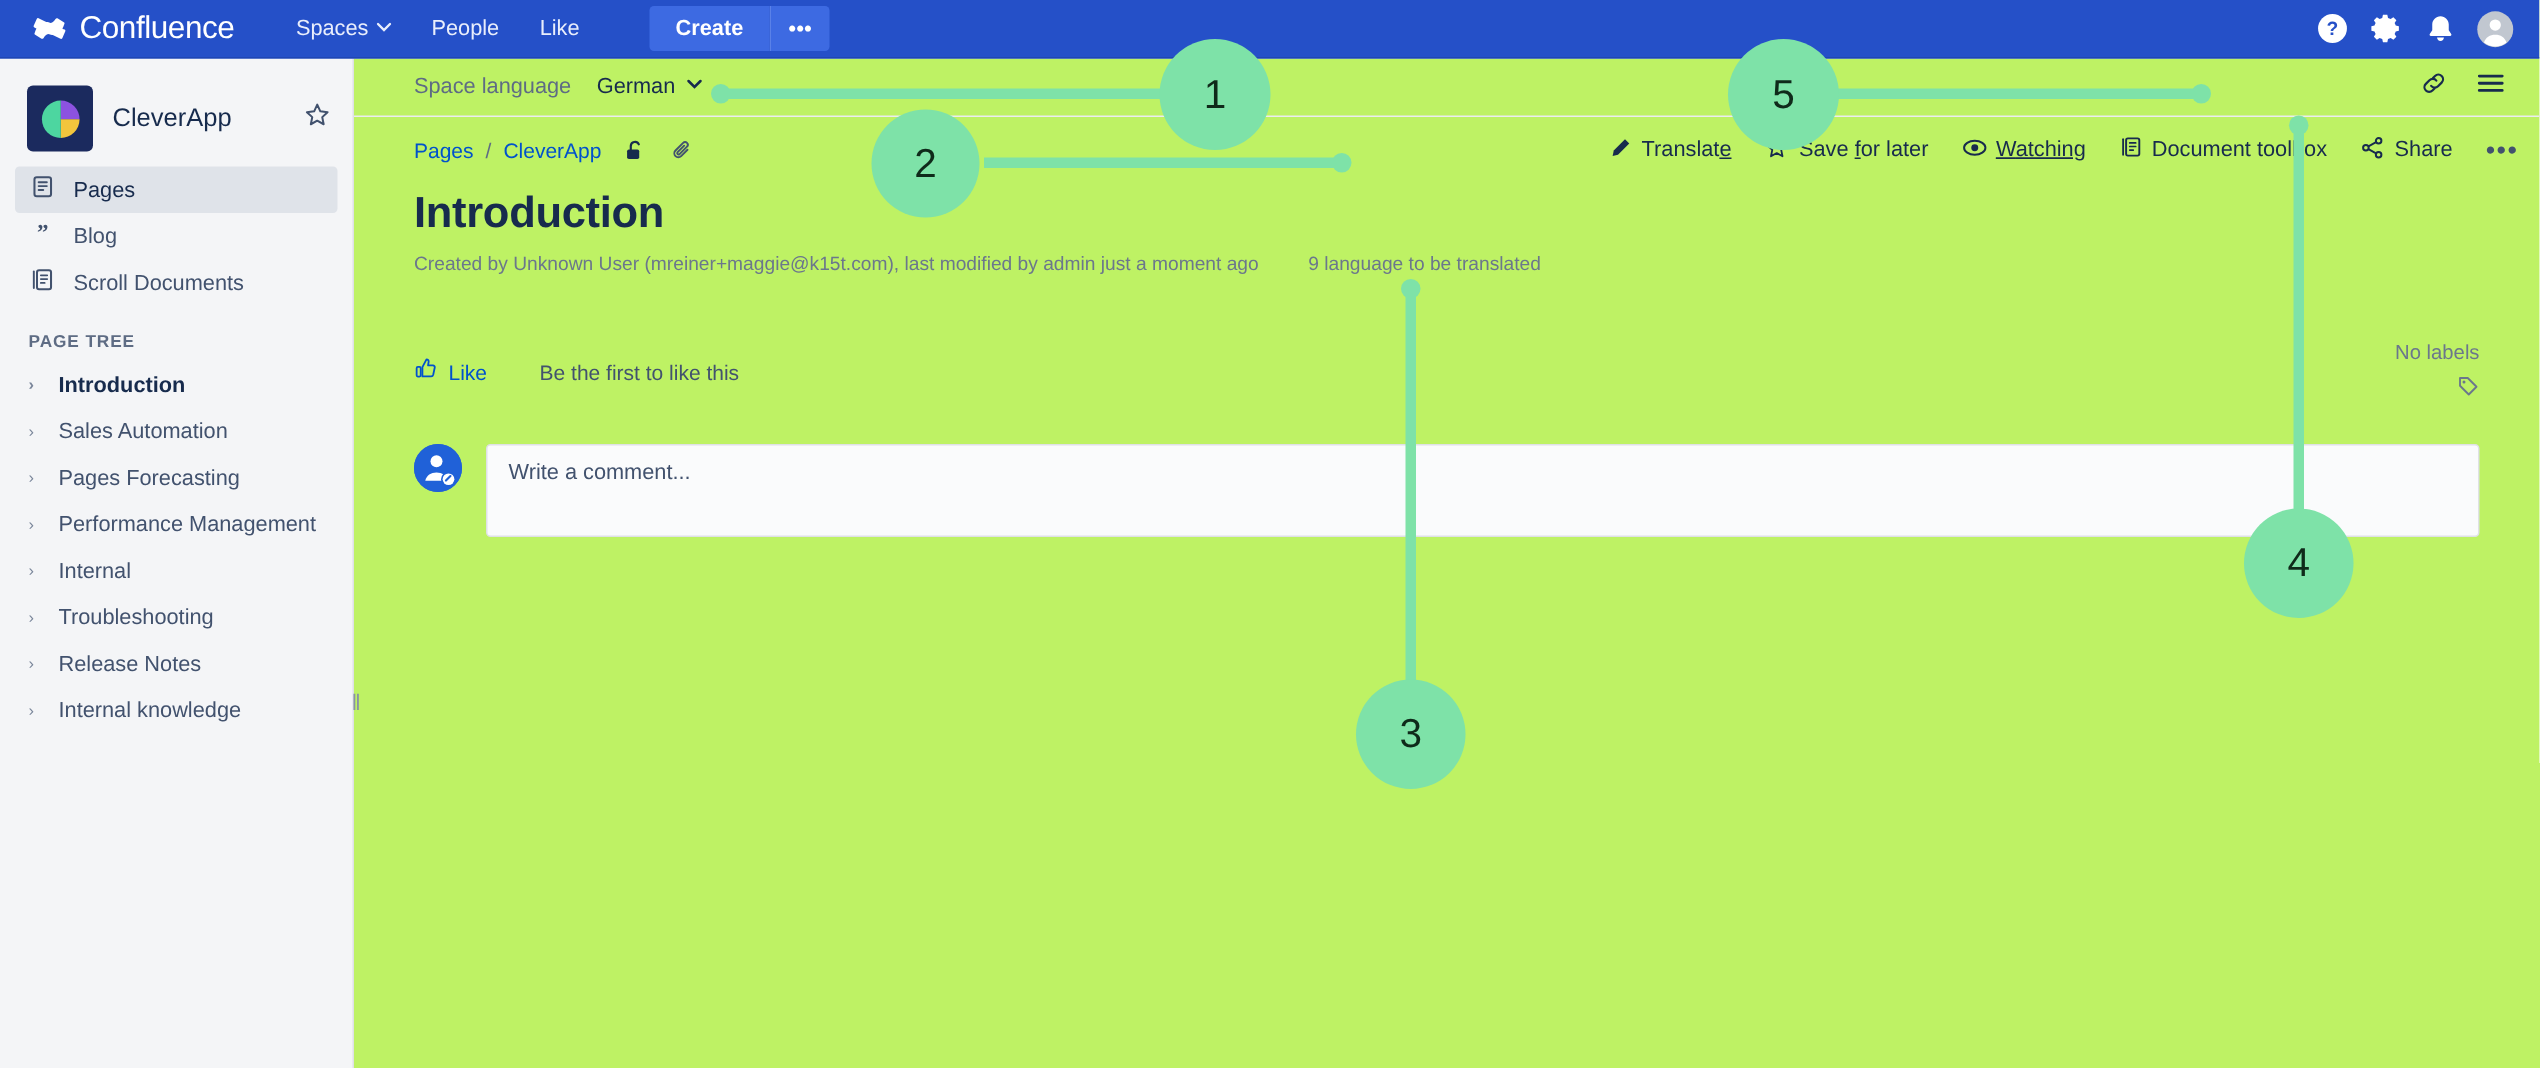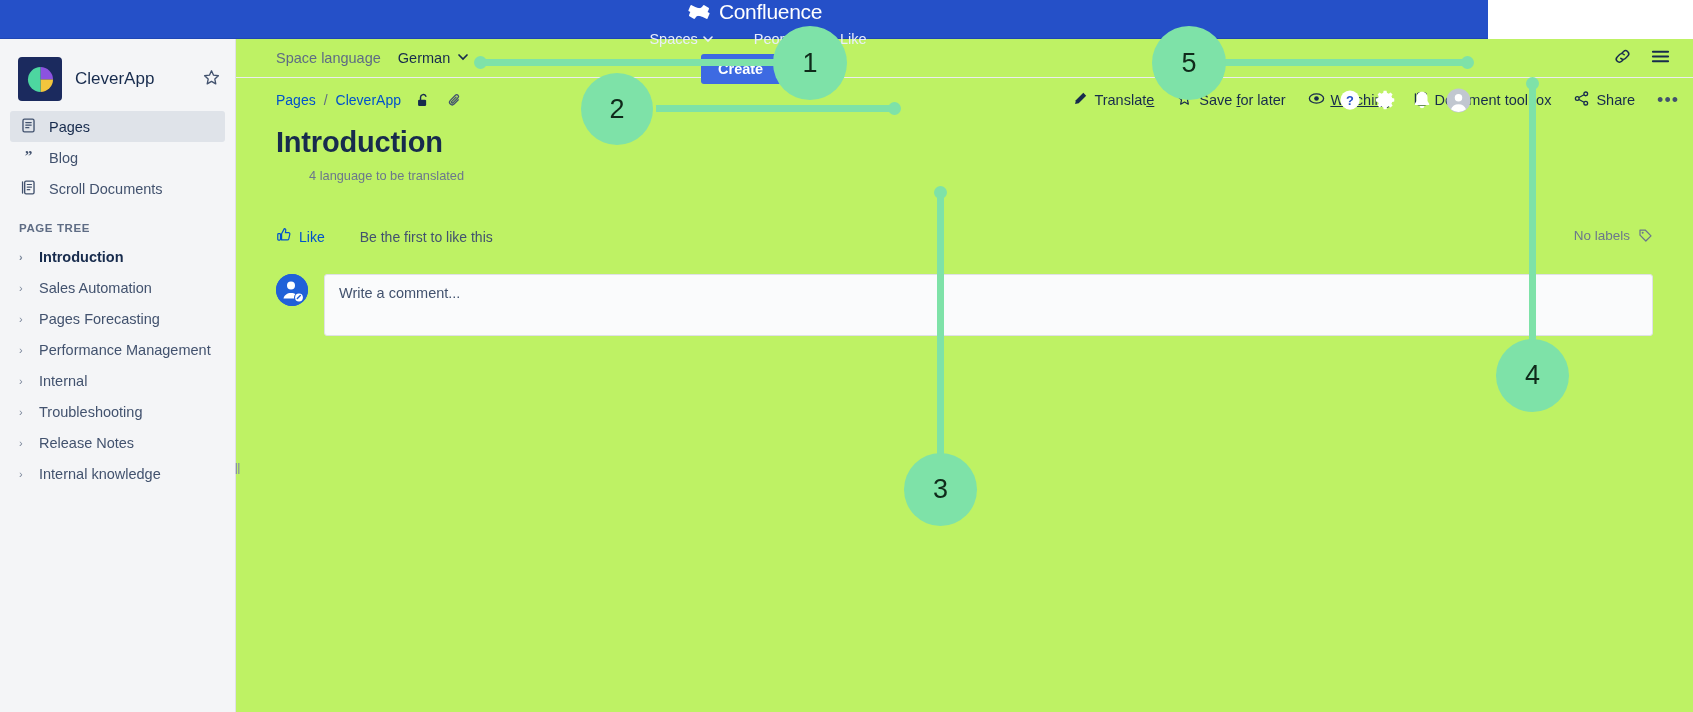--- a/index.html
+++ b/index.html
@@ -6,31 +6,30 @@
   html, body {
     width: 1693px; height: 712px;
     font-family: "Liberation Sans", sans-serif;
     background: #ffffff;
     overflow: hidden;
   }
   body { position: relative; }
 
   
   .topnav {
-    position: absolute; top: 0; left: 0; width: 1488px; height: 39px;
+    position: absolute; top: 0; left: 0; width: 1693px; height: 39px;
     background: #2550c8;
     display: flex; align-items: center;
     border-bottom: 1px solid #1f46b4;
     z-index: 40;
-    flex-direction: column;
   }
   .brand { display: flex; align-items: center; gap: 9px; padding-left: 22px; }
   .brand-logo { width: 22px; height: 22px; position: relative; }
   .brand-name { color: #ffffff; font-size: 21px; letter-spacing: -.3px; }
-  .nav-links { display: flex; align-items: center; margin-left: 28px; gap: 15px; }
+  .nav-links { display: flex; align-items: center; margin-left: 28px; gap: 1px; }
   .nav-link {
     color: #e9eefc; font-size: 14.5px; padding: 7px 13px; border-radius: 3px;
     display: flex; align-items: center; gap: 5px; cursor: pointer; white-space: nowrap;
   }
   .create-group { display: flex; margin-left: 10px; padding-left: 24px; }
   .create-btn {
     background: #3d6ae2; color: #fff; font-size: 14.5px; font-weight: bold;
     padding: 7px 17px; border: none; border-radius: 3px 0 0 3px; cursor: pointer;
   }
   .create-more {
@@ -122,22 +121,22 @@
 
   .page-title { font-size: 29px; color: #172b4d; font-weight: bold; padding: 4px 0 0 40px; letter-spacing: -.2px; }
   .meta-row { display: flex; align-items: center; padding: 9px 0 0 40px; }
   .meta { font-size: 12.8px; color: #6b778c; }
   .meta-trans { font-size: 12.8px; color: #6b778c; margin-left: 33px; }
 
   .like-row { display: flex; align-items: center; padding: 44px 0 0 40px; }
   .like-btn { display: flex; align-items: center; gap: 7px; color: #0052cc; font-size: 14px; cursor: pointer; }
   .like-note { font-size: 14px; color: #42526e; margin-left: 35px; }
   .labels {
-    margin-left: auto; display: flex; align-items: flex-start; gap: 8px; padding-right: 40px;
-    font-size: 13.5px; color: #6b778c; cursor: pointer;
+    margin-left: auto; display: flex; align-items: flex-end; gap: 8px; padding-right: 40px;
+    font-size: 13.5px; color: #6b778c; cursor: pointer; flex-direction: column;
   }
 
   .comment-row { display: flex; align-items: flex-start; gap: 16px; padding: 28px 40px 0 40px; }
   .comment-avatar {
     width: 32px; height: 32px; border-radius: 50%; background: #2061d8; flex: none;
     position: relative; display: flex; align-items: center; justify-content: center;
   }
   .comment-box {
     flex: 1; height: 62px; background: #fafbfc; border: 1px solid #dfe1e6; border-radius: 3px;
     padding: 10px 14px; font-size: 14.5px; color: #42526e; cursor: text;
@@ -401,21 +400,22 @@
         <span>Share</span>
       </div>
 
       <div class="tool" style="color:#42526e;font-size:18px;letter-spacing:1px;">•••</div>
     </div>
   </div>
 
   <div class="page-title">Introduction</div>
 
   <div class="meta-row">
-    <span class="meta-trans">4 language to be translated</span>
+    <span class="meta">Created by Unknown User (mreiner+maggie@k15t.com), last modified by admin just a moment ago</span>
+    <span class="meta-trans">9 language to be translated</span>
   </div>
 
   <div class="like-row">
     <div class="like-btn">
       <span>
         <svg width="16" height="16" viewBox="0 0 20 20">
             <path d="M7 8.5L10.4 2c1.3 0 2 .9 1.8 2.1L11.7 7h4.1c1 0 1.7.9 1.5 1.8l-1.3 6c-.2.8-.9 1.4-1.7 1.4H7z" fill="none" stroke="#0052cc" stroke-width="1.5" stroke-linejoin="round"></path>
             <rect x="2.2" y="8.3" width="3.4" height="8" rx="1" fill="none" stroke="#0052cc" stroke-width="1.5"></rect>
           </svg>
       </span>

